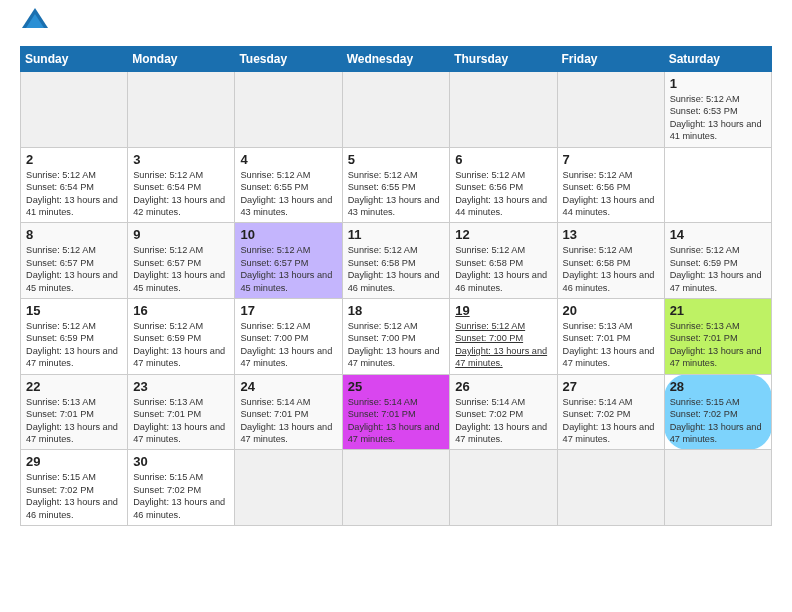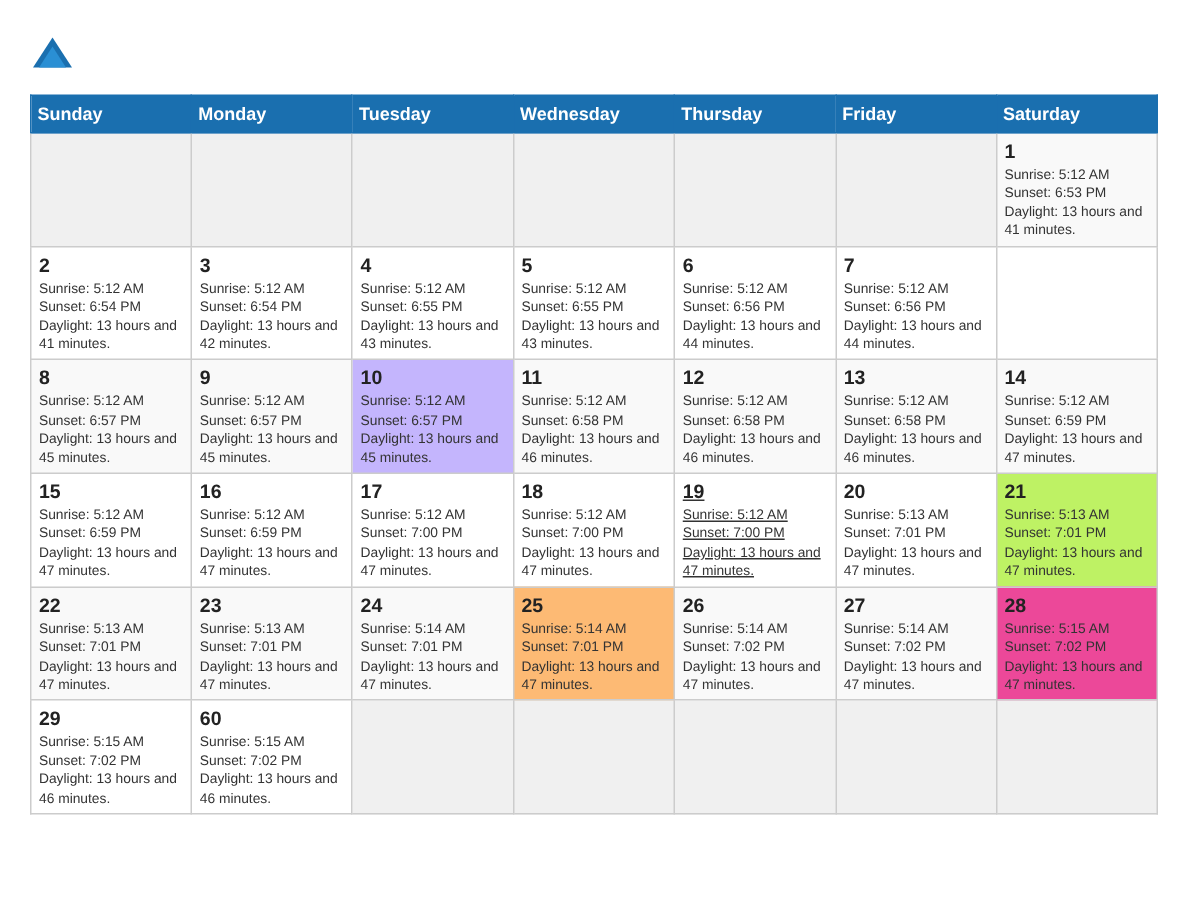--- a/index.html
+++ b/index.html
@@ -7,21 +7,21 @@
       width: 792px;
       height: 612px;
       font-family: Arial, sans-serif;
       background: #fff;
       overflow: hidden;
     }
     .page {
       width: 792px;
       height: 612px;
       background: #fff;
-      padding: 23px 20px 10px 20px;
+      padding: 6px 20px 10px 20px;
     }
     .header {
       display: flex;
       justify-content: space-between;
       align-items: flex-start;
       margin-bottom: 10px;
     }
     .logo {
       display: flex;
       align-items: center;
@@ -243,44 +243,44 @@
             <div class="day-info">Sunrise: 5:13 AM<br>Sunset: 7:01 PM<br>Daylight: 13 hours and 47 minutes.</div>
           </td>
           <td style="background: rgb(249, 249, 249);">
             <span class="day-num">23</span>
             <div class="day-info">Sunrise: 5:13 AM<br>Sunset: 7:01 PM<br>Daylight: 13 hours and 47 minutes.</div>
           </td>
           <td style="background: rgb(249, 249, 249);">
             <span class="day-num">24</span>
             <div class="day-info">Sunrise: 5:14 AM<br>Sunset: 7:01 PM<br>Daylight: 13 hours and 47 minutes.</div>
           </td>
-          <td style="background: #fdba74;">
+          <td style="background: #d946ef;">
             <span class="day-num">25</span>
             <div class="day-info">Sunrise: 5:14 AM<br>Sunset: 7:01 PM<br>Daylight: 13 hours and 47 minutes.</div>
           </td>
           <td style="background: rgb(249, 249, 249);">
             <span class="day-num">26</span>
             <div class="day-info">Sunrise: 5:14 AM<br>Sunset: 7:02 PM<br>Daylight: 13 hours and 47 minutes.</div>
           </td>
           <td style="background: rgb(249, 249, 249);">
             <span class="day-num">27</span>
             <div class="day-info">Sunrise: 5:14 AM<br>Sunset: 7:02 PM<br>Daylight: 13 hours and 47 minutes.</div>
           </td>
-          <td style="background: #ec4899;">
+          <td style="background: #7dd3fc; border-radius: 24px;">
             <span class="day-num">28</span>
             <div class="day-info">Sunrise: 5:15 AM<br>Sunset: 7:02 PM<br>Daylight: 13 hours and 47 minutes.</div>
           </td>
         </tr>
         <tr>
           <td style="background: rgb(255, 255, 255);">
             <span class="day-num">29</span>
             <div class="day-info">Sunrise: 5:15 AM<br>Sunset: 7:02 PM<br>Daylight: 13 hours and 46 minutes.</div>
           </td>
           <td style="background: rgb(255, 255, 255);">
-            <span class="day-num">60</span>
+            <span class="day-num">30</span>
             <div class="day-info">Sunrise: 5:15 AM<br>Sunset: 7:02 PM<br>Daylight: 13 hours and 46 minutes.</div>
           </td>
           <td class="empty-cell"></td>
           <td class="empty-cell"></td>
           <td class="empty-cell"></td>
           <td class="empty-cell"></td>
           <td class="empty-cell"></td>
         </tr>
       </tbody>
   </table>

